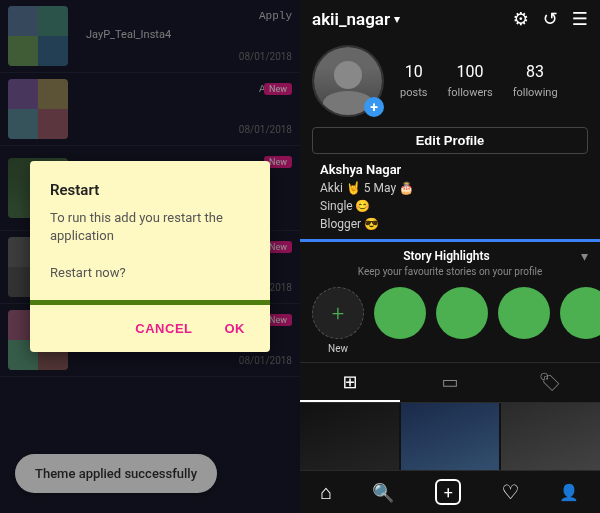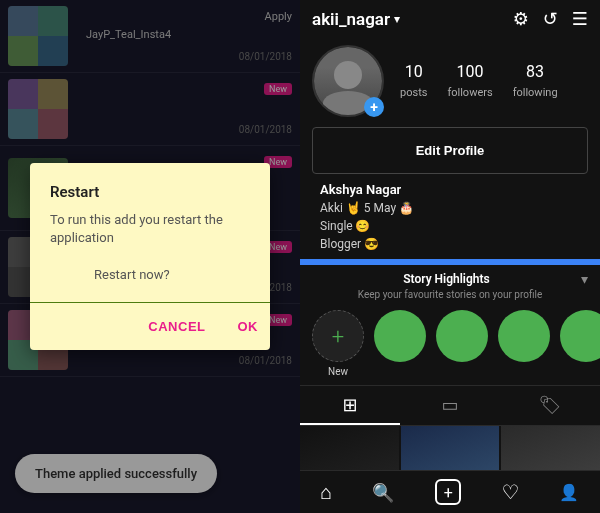--- a/index.html
+++ b/index.html
@@ -75,20 +75,21 @@
       margin-bottom: 4px;
     }
 
     .feed-action {
       color: #ccc;
       font-size: 11px;
       text-align: right;
       position: absolute;
       right: 8px;
       top: 10px;
+      font-family: Liberation Mono, monospace;
     }
 
     .feed-date {
       color: #777;
       font-size: 10px;
       position: absolute;
       right: 8px;
       bottom: 10px;
     }
 
@@ -155,28 +156,27 @@
       font-size: 13px;
       color: #555;
       line-height: 1.4;
       margin-bottom: 20px;
     }
 
     .dialog-sub {
       font-size: 13px;
       color: #555;
       margin-bottom: 10px;
-      margin-left: 44px;
     }
 
     .dialog-actions {
       display: flex;
       justify-content: flex-end;
-      padding: 8px 0;
-      border-top: 1px solid #4d7c0f;
+      padding: 8px 13px;
+      border-top: 5px solid #4d7c0f;
       gap: 8px;
     }
 
     .dialog-btn {
       background: none;
       border: none;
       padding: 8px 12px;
       font-size: 13px;
       font-weight: 600;
       cursor: pointer;
@@ -324,21 +324,21 @@
       color: #aaa;
       font-size: 11px;
     }
 
     .ig-edit-btn {
       display: block;
       width: 100%;
       background: none;
       border: 1px solid #444;
       color: white;
-      padding: 15px;
+      padding: 5px;
       border-radius: 4px;
       font-size: 13px;
       font-weight: 600;
       cursor: pointer;
       margin-top: 6px;
       margin-bottom: 8px;
       text-align: center;
     }
 
     .ig-bio {
@@ -358,21 +358,21 @@
       font-size: 12px;
       line-height: 1.5;
     }
 
     
     .ig-highlights-header {
       display: flex;
       align-items: center;
       justify-content: space-between;
       padding: 6px 12px 2px 12px;
-      border-top: 6px solid #3b82f6;
+      border-top: 3px solid #3b82f6;
     }
 
     .ig-highlights-title {
       color: white;
       font-size: 12px;
       font-weight: 600;
       text-align: center;
       flex: 1;
     }
 

